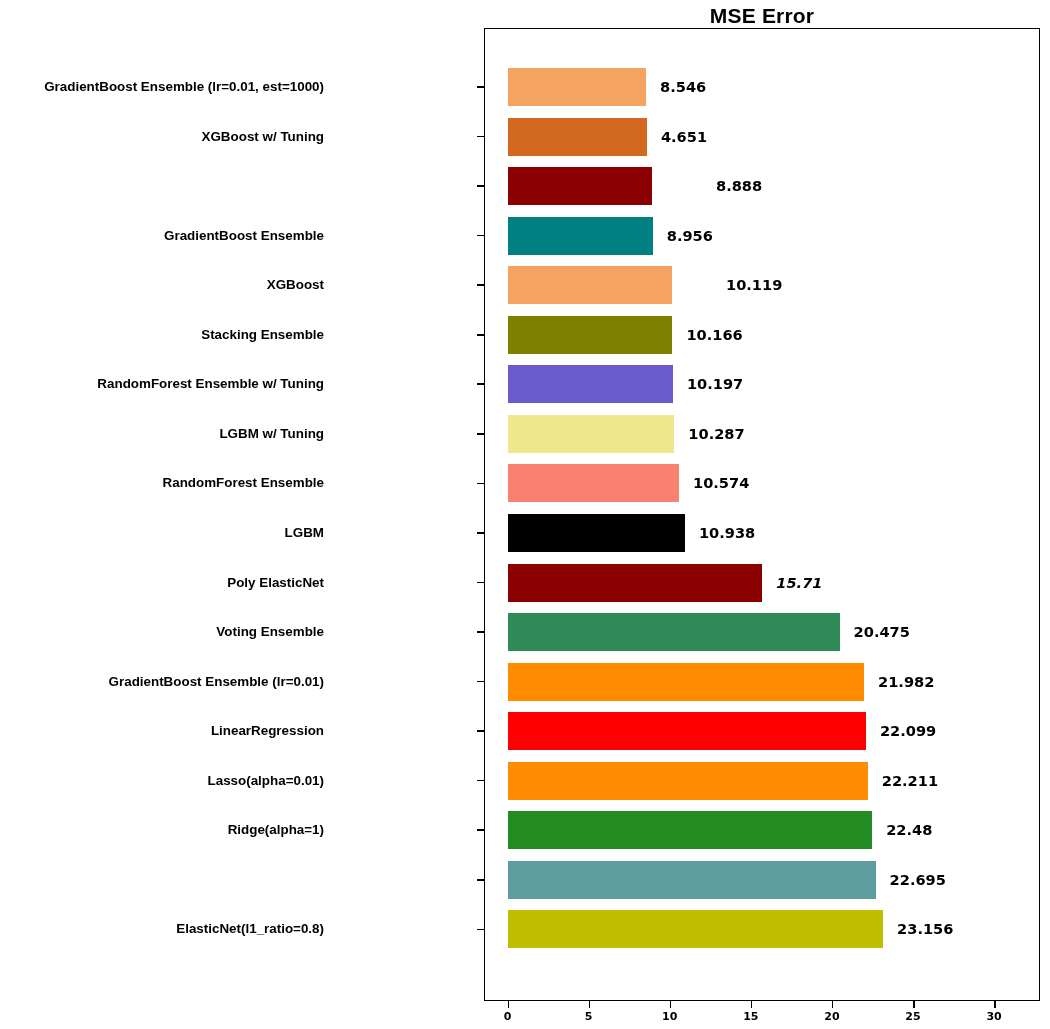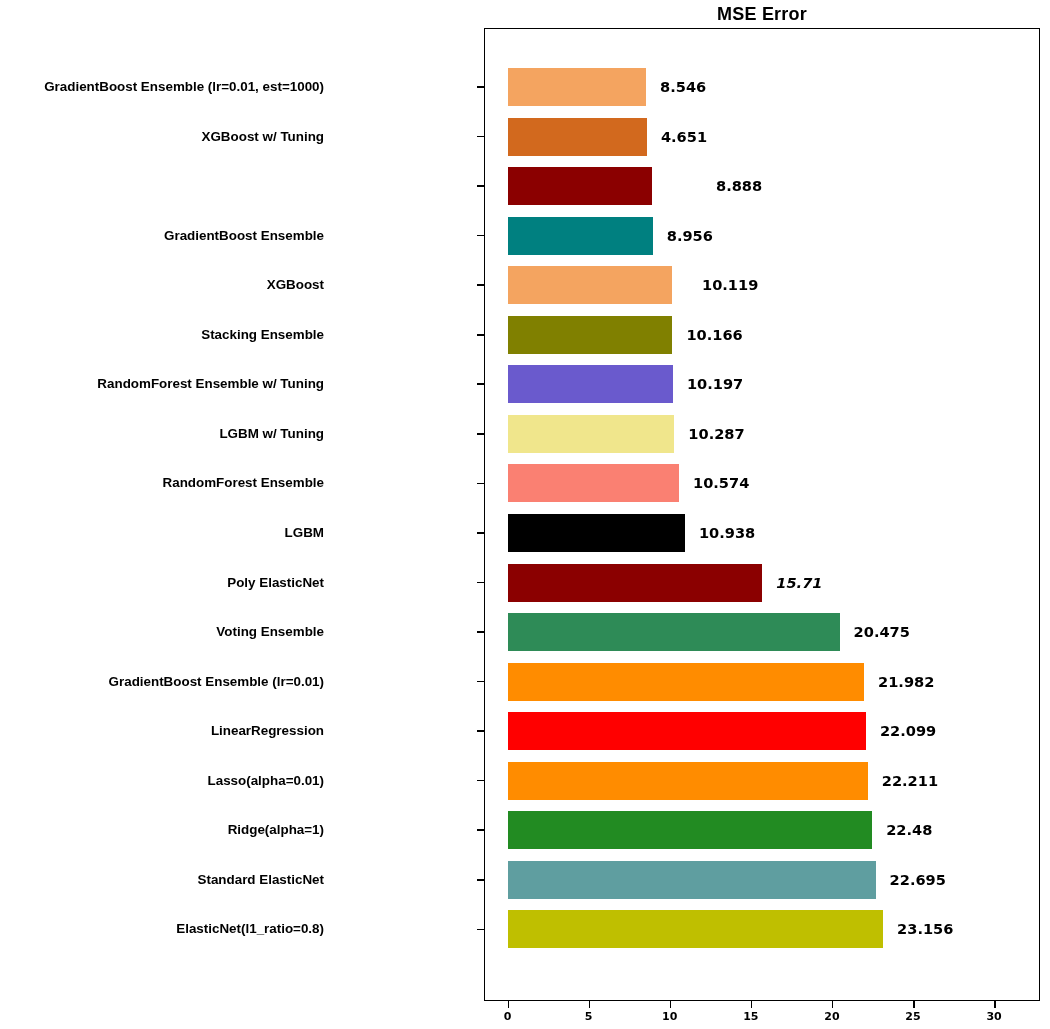--- a/index.html
+++ b/index.html
@@ -6,21 +6,21 @@
   body{width:1050px;height:1029px;position:relative;
        font-family:"Liberation Sans",sans-serif;overflow:hidden;}
 
   #chart-root{position:absolute;left:0;top:0;width:1050px;height:1029px;}
 
   
   #plot-area{position:absolute;left:484px;top:28px;width:556px;height:973px;
              border:1.6px solid #000000;box-sizing:border-box;background:#fff;}
 
   #chart-title{position:absolute;left:484px;top:4px;width:556px;
-               text-align:center;font-size:18px;font-weight:bold;color:#000;
+               text-align:center;font-size:21px;font-weight:bold;color:#000;
                letter-spacing:.2px;}
 
   
   .row{position:absolute;left:0;width:896px;height:38px;}
 
   .cat-label{position:absolute;right:572px;top:0;height:38px;line-height:38px;
              font-size:13.4px;font-weight:bold;color:#000;white-space:nowrap;
              text-align:right;}
 
   .tick-mark{position:absolute;left:477px;top:18.2px;width:7px;height:1.6px;
@@ -68,21 +68,21 @@
       <div class="row" style="top: 216.65px;">
         <div class="cat-label">GradientBoost Ensemble</div>
         <div class="tick-mark"></div>
         <div class="bar" style="left: 507.5px; width: 145.266px; background: rgb(0, 128, 128);"></div>
         <div class="bar-value" style="left: 666.766px;">8.956</div>
       </div>
       <div class="row" style="top: 266.2px;">
         <div class="cat-label">XGBoost</div>
         <div class="tick-mark"></div>
         <div class="bar" style="left: 507.5px; width: 164.13px; background: rgb(244, 164, 96);"></div>
-        <div class="bar-value" style="left: 702px; text-align: right;">10.119</div>
+        <div class="bar-value" style="left: 726px; text-align: right;">10.119</div>
       </div>
       <div class="row" style="top: 315.75px;">
         <div class="cat-label">Stacking Ensemble</div>
         <div class="tick-mark"></div>
         <div class="bar" style="left: 507.5px; width: 164.893px; background: rgb(128, 128, 0);"></div>
         <div class="bar-value" style="left: 686.393px;">10.166</div>
       </div>
       <div class="row" style="top: 365.3px;">
         <div class="cat-label">RandomForest Ensemble w/ Tuning</div>
         <div class="tick-mark"></div>
@@ -137,21 +137,20 @@
         <div class="bar" style="left: 507.5px; width: 360.262px; background: rgb(255, 140, 0);"></div>
         <div class="bar-value" style="left: 881.762px;">22.211</div>
       </div>
       <div class="row" style="top: 811.25px;">
         <div class="cat-label">Ridge(alpha=1)</div>
         <div class="tick-mark"></div>
         <div class="bar" style="left: 507.5px; width: 364.626px; background: rgb(34, 139, 34);"></div>
         <div class="bar-value" style="left: 886.126px;">22.48</div>
       </div>
       <div class="row" style="top: 860.8px;">
-        <div class="cat-label">Standard ElasticNet</div>
         <div class="tick-mark"></div>
         <div class="bar" style="left: 507.5px; width: 368.113px; background: rgb(95, 158, 160);"></div>
         <div class="bar-value" style="left: 889.613px;">22.695</div>
       </div>
       <div class="row" style="top: 910.35px;">
         <div class="cat-label">ElasticNet(l1_ratio=0.8)</div>
         <div class="tick-mark"></div>
         <div class="bar" style="left: 507.5px; width: 375.59px; background: rgb(191, 191, 0);"></div>
         <div class="bar-value" style="left: 897.09px;">23.156</div>
       </div>

